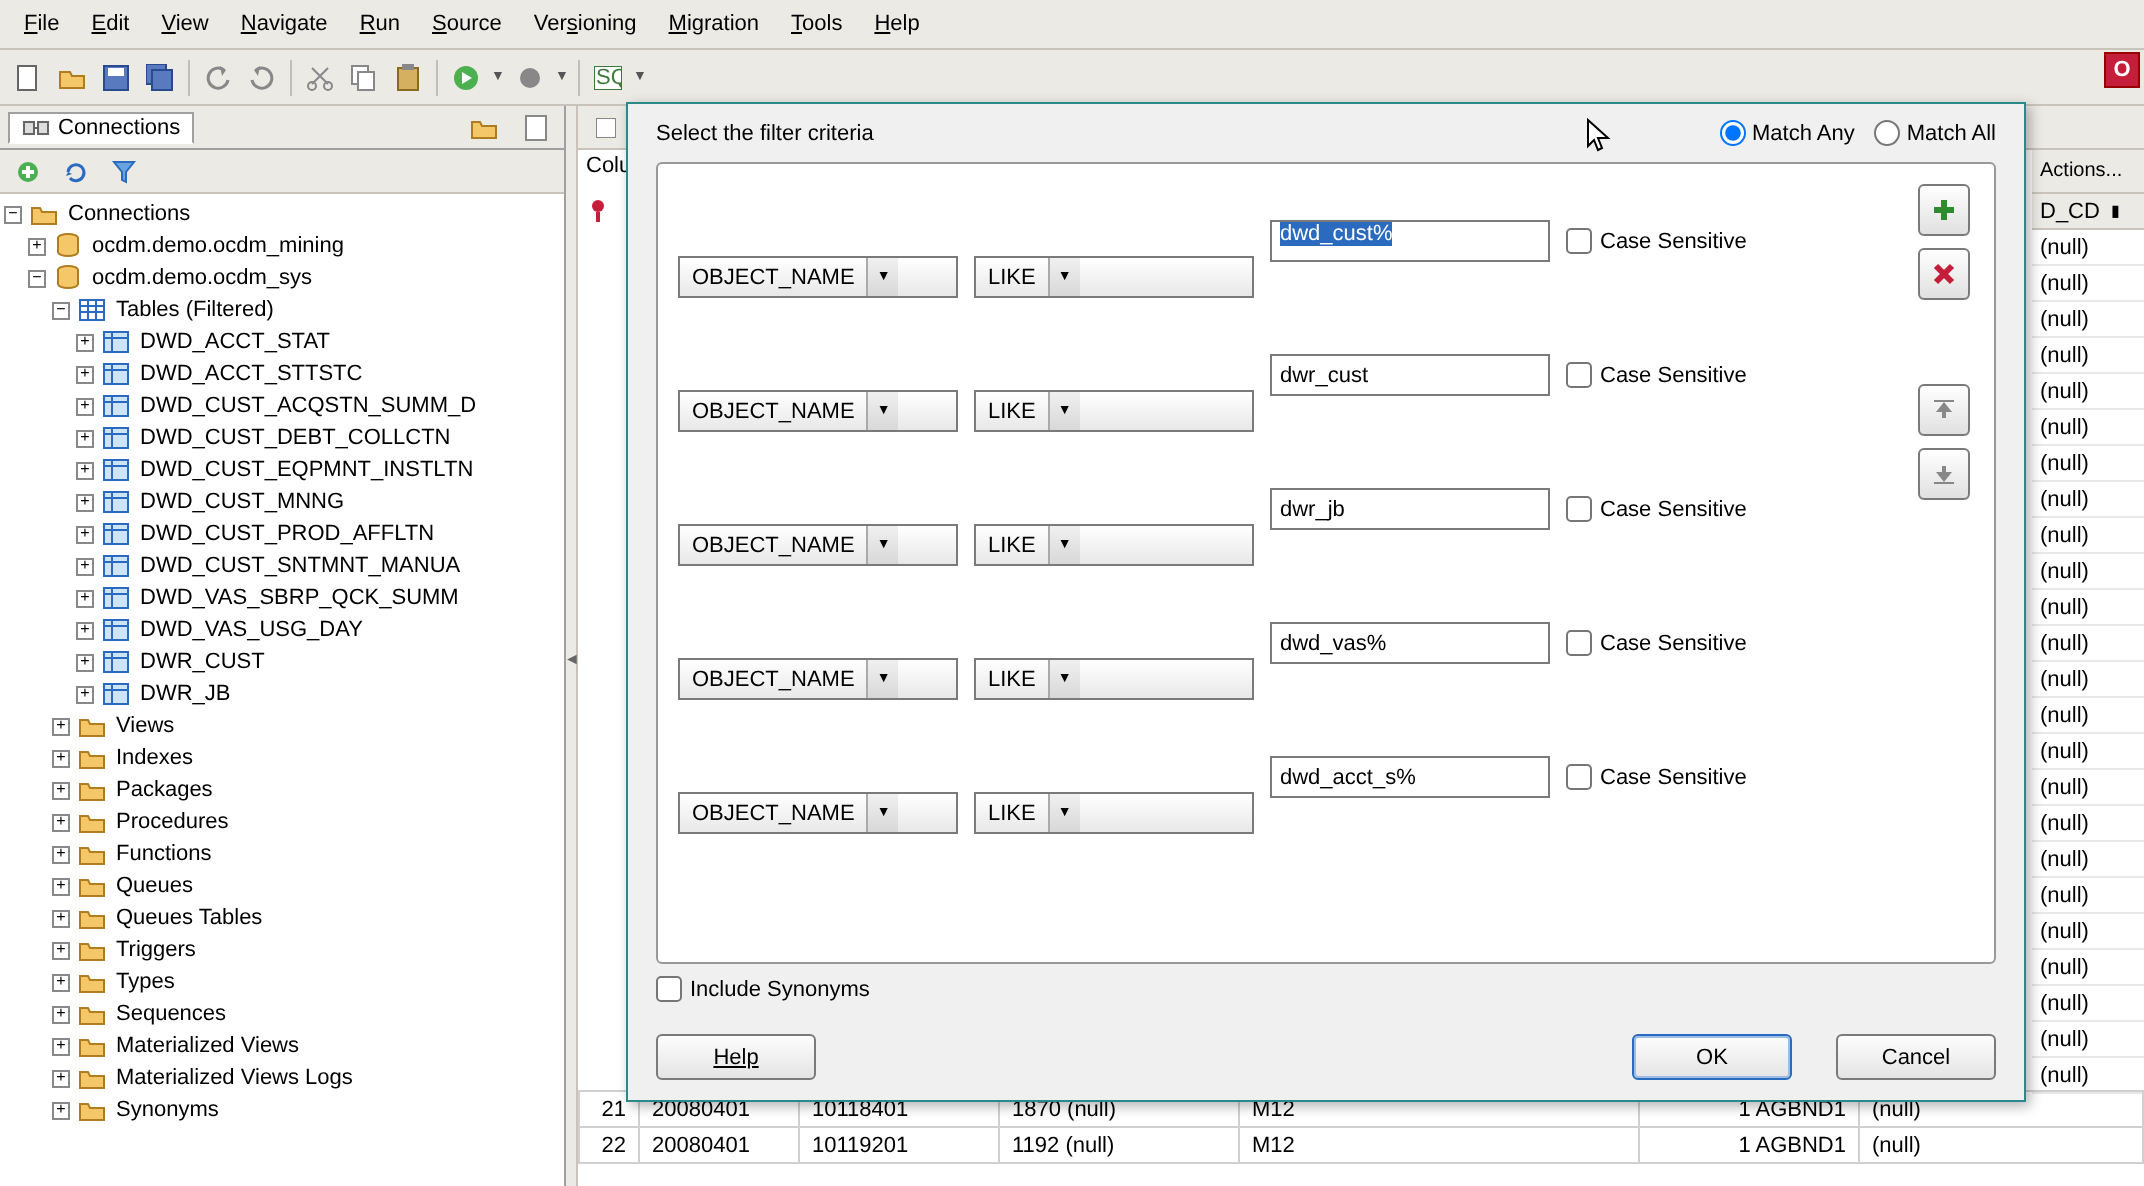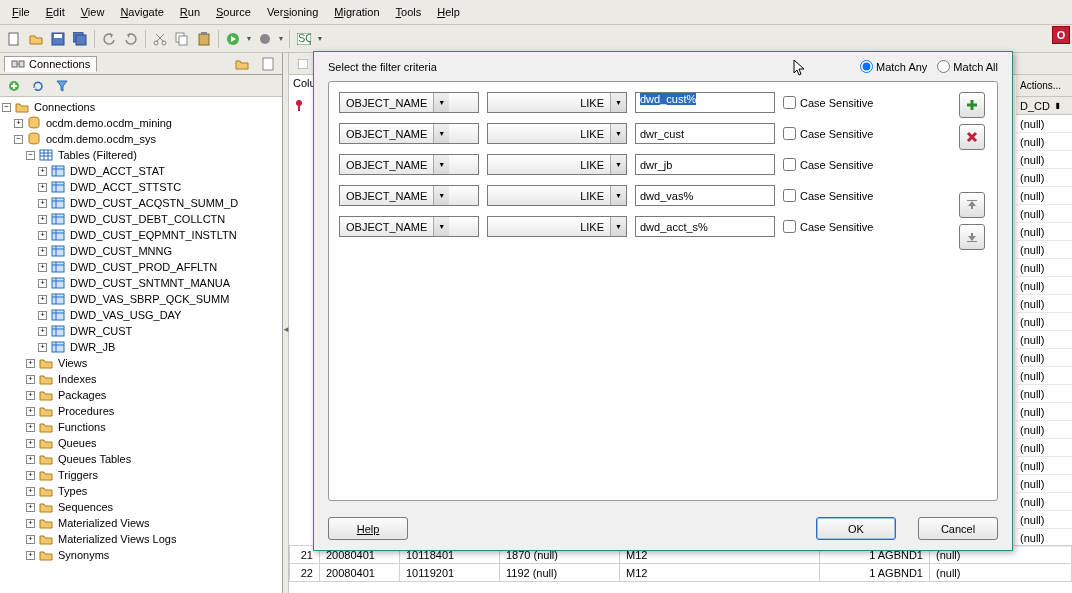--- a/index.html
+++ b/index.html
@@ -55,25 +55,25 @@
   .dlg-title .win-btn { position: absolute; right: 4px; top: 2px; width: 16px; height: 16px; border: 1px solid #1a6b6b; background: #3aa0a0; }
   .dlg-body { flex: 1; padding: 8px 14px; display: flex; flex-direction: column; position: relative; }
   .dlg-instr-row { display: flex; align-items: center; justify-content: space-between; margin-bottom: 8px; }
   .radio-group { display: flex; align-items: center; gap: 10px; }
   .radio-group label { display: flex; align-items: center; gap: 3px; }
   input[type=radio] { margin: 0; }
 
   .criteria-area { border: 1px solid #999; background: #fff; border-radius: 3px; flex: 1; padding: 10px; position: relative; display: flex; }
   .criteria-rows { flex: 1; }
   .criteria-row { display: flex; align-items: center; gap: 8px; margin-bottom: 10px; }
-  .combo { display: flex; align-items: center; height: 21px; border: 1px solid #7a7a7a; background: linear-gradient(#fff,#e8e8e8); }
+  .combo { display: flex; align-items: center; height: 21px; border: 1px solid #7a7a7a; background: linear-gradient(#fff,#e8e8e8); margin-top: 36px; }
   .combo .combo-text { padding: 0 6px; }
   .combo .combo-arrow { width: 16px; height: 19px; border-left: 1px solid #aaa; display: flex; align-items: center; justify-content: center; font-size: 7px; background: linear-gradient(#f0f0f0,#d8d8d8); }
   .combo.col { width: 140px; }
-  .combo.op { width: 140px; justify-content: flex-end; }
+  .combo.op { width: 140px; }
   .txt-input { width: 140px; height: 21px; border: 1px solid #7a7a7a; padding: 0 4px; background: #fff; font-size: 11px; }
   .txt-input.selected { background: #fff; }
   .txt-input .sel { background: #2a6bbf; color: #fff; }
   .chk { display: flex; align-items: center; gap: 4px; }
   .chk input { width: 13px; height: 13px; }
 
   .side-btns { width: 28px; display: flex; flex-direction: column; gap: 6px; margin-left: 8px; }
   .sq-btn { width: 26px; height: 26px; border: 1px solid #7a7a7a; background: linear-gradient(#fff,#e0e0e0); display: flex; align-items: center; justify-content: center; border-radius: 3px; }
 
   .include-syn { margin-top: 6px; display: flex; align-items: center; gap: 4px; }
@@ -772,20 +772,24 @@
             </svg>
           </div>
         <div class="sq-btn">
             <svg width="14" height="14">
               <path d="M3 6h8M7 11l4-5H8V3H6v3H3z" fill="#888"></path>
               <rect x="2" y="11" width="10" height="1" fill="#888"></rect>
             </svg>
           </div>
       </div>
     </div>
+    <div class="include-syn">
+      <input type="checkbox" style="">
+      <span>Include Synonyms</span>
+    </div>
   </div>
   <div class="dlg-buttons">
     <div class="btn">
         <span style="text-decoration:underline">Help</span>
       </div>
     <div style="display:flex; gap:22px;">
       <div class="btn default">OK</div>
       <div class="btn">Cancel</div>
     </div>
   </div>

